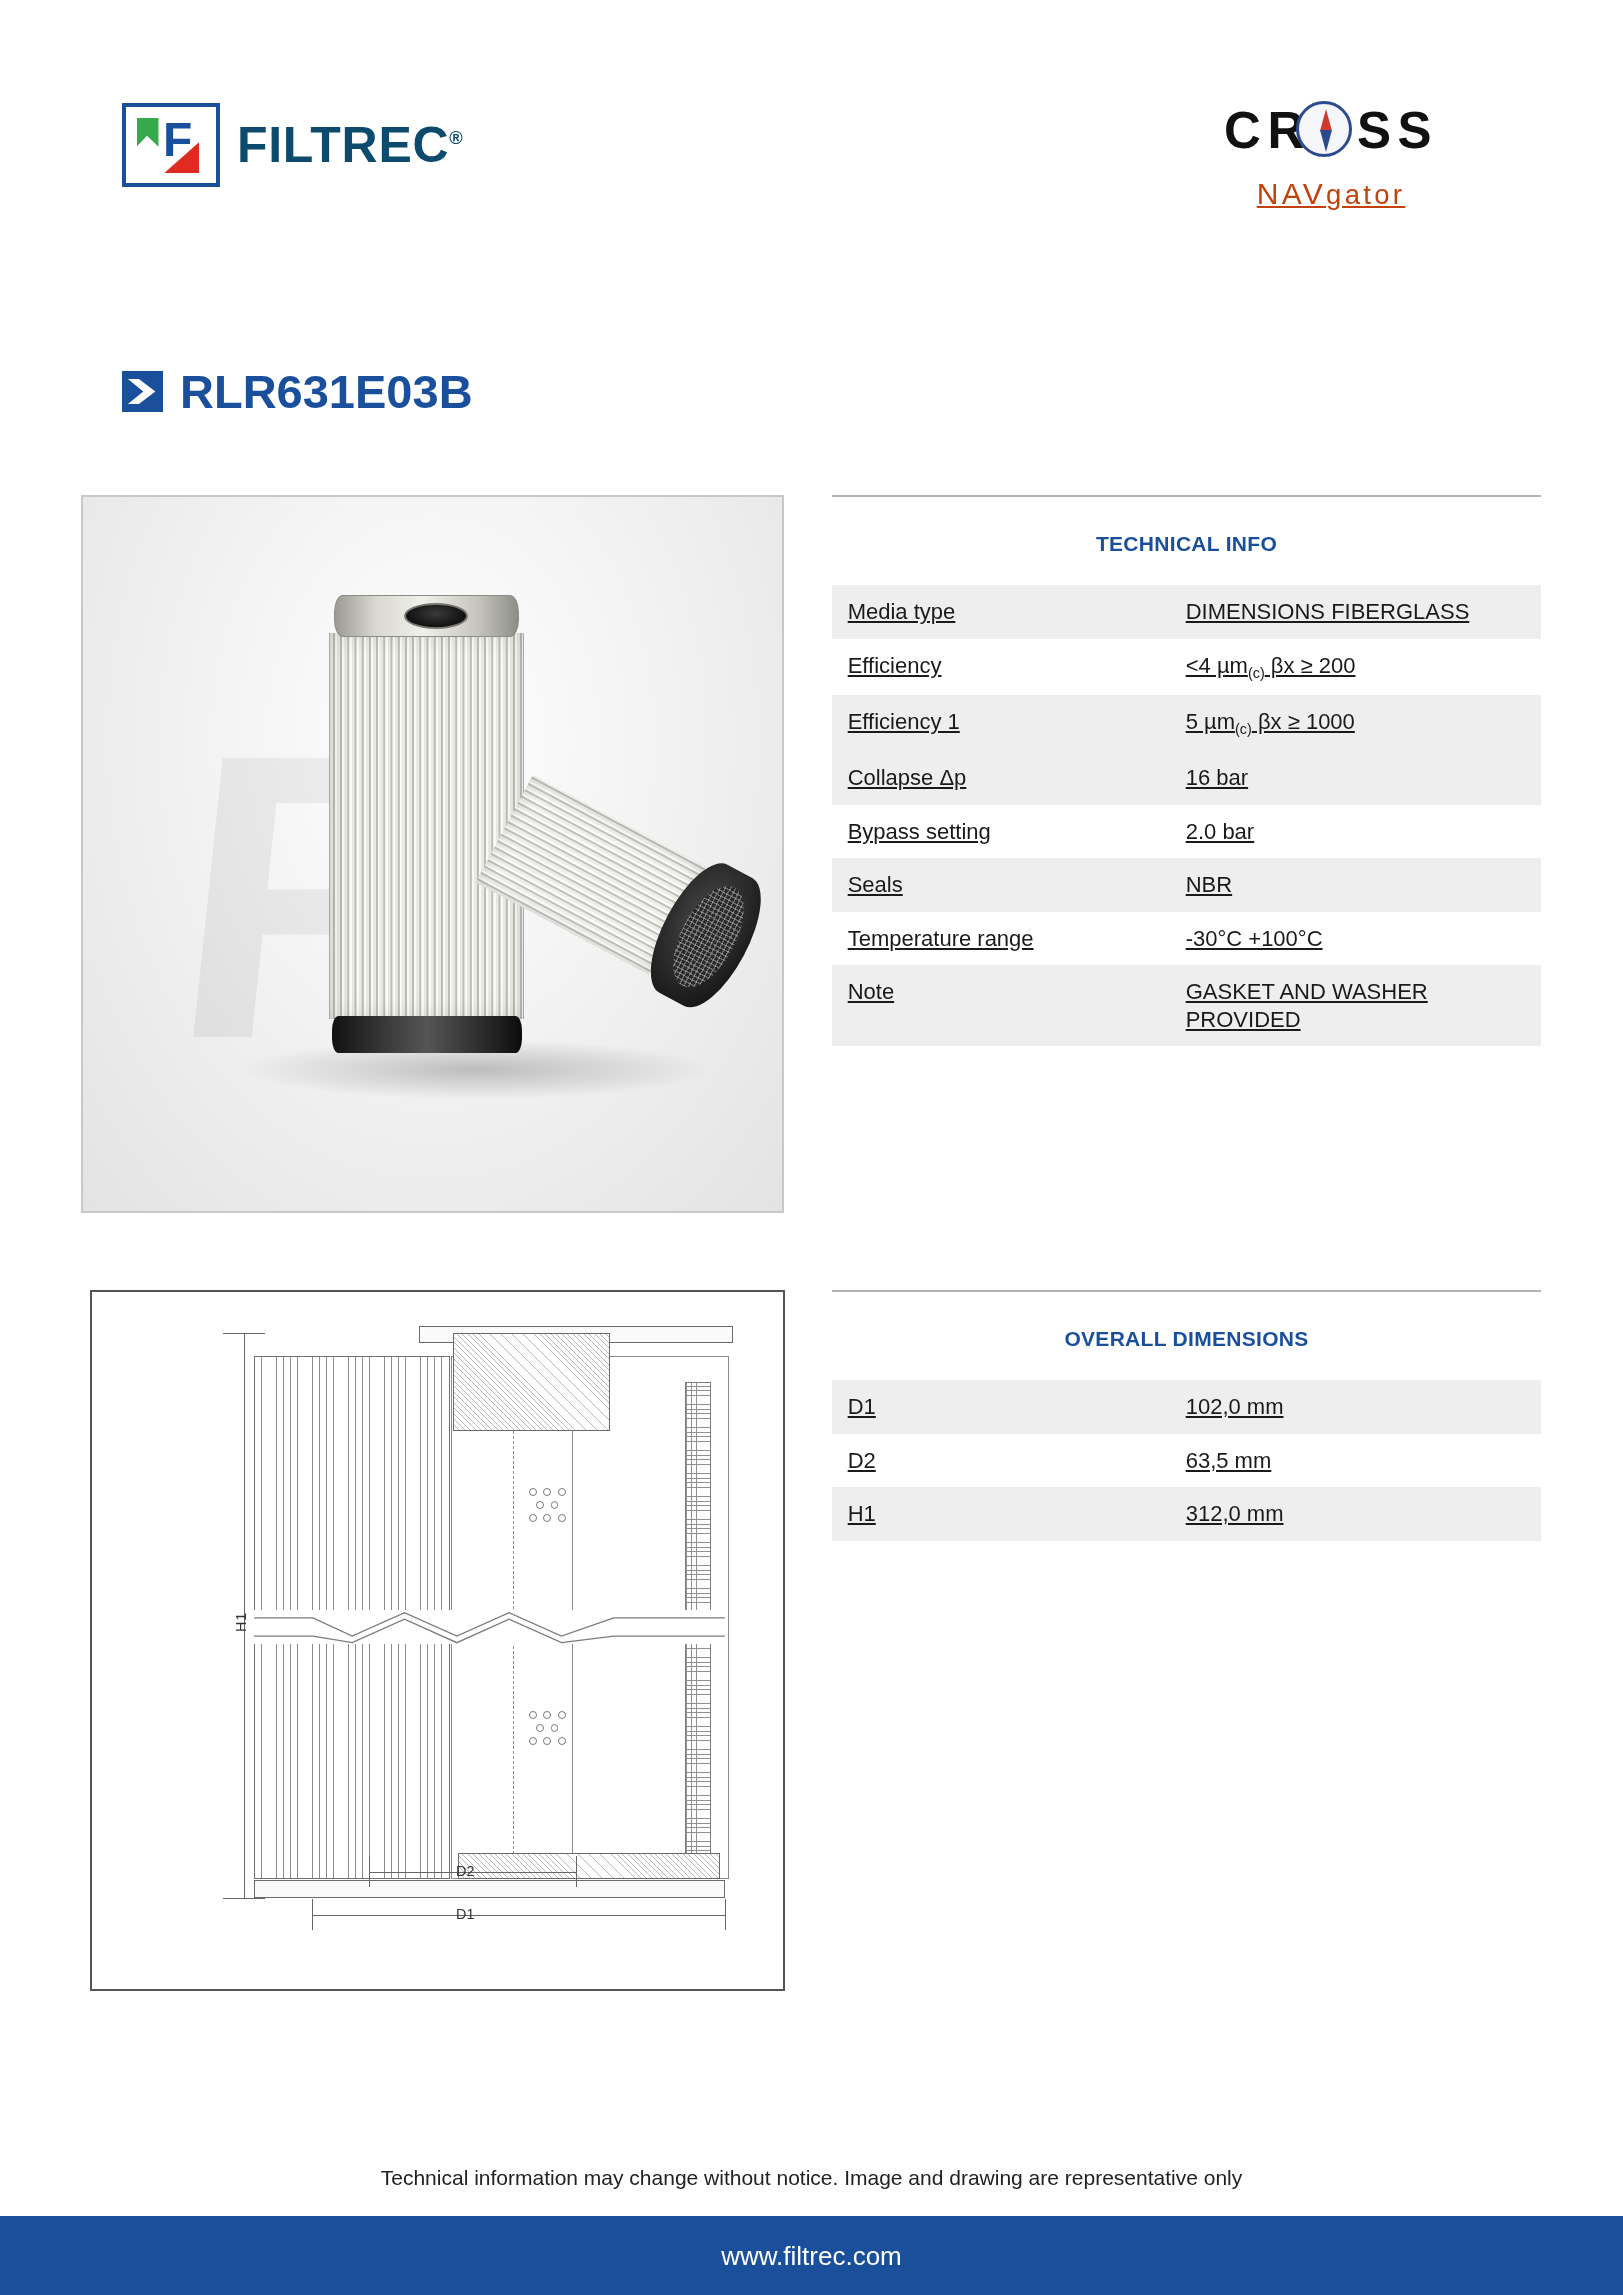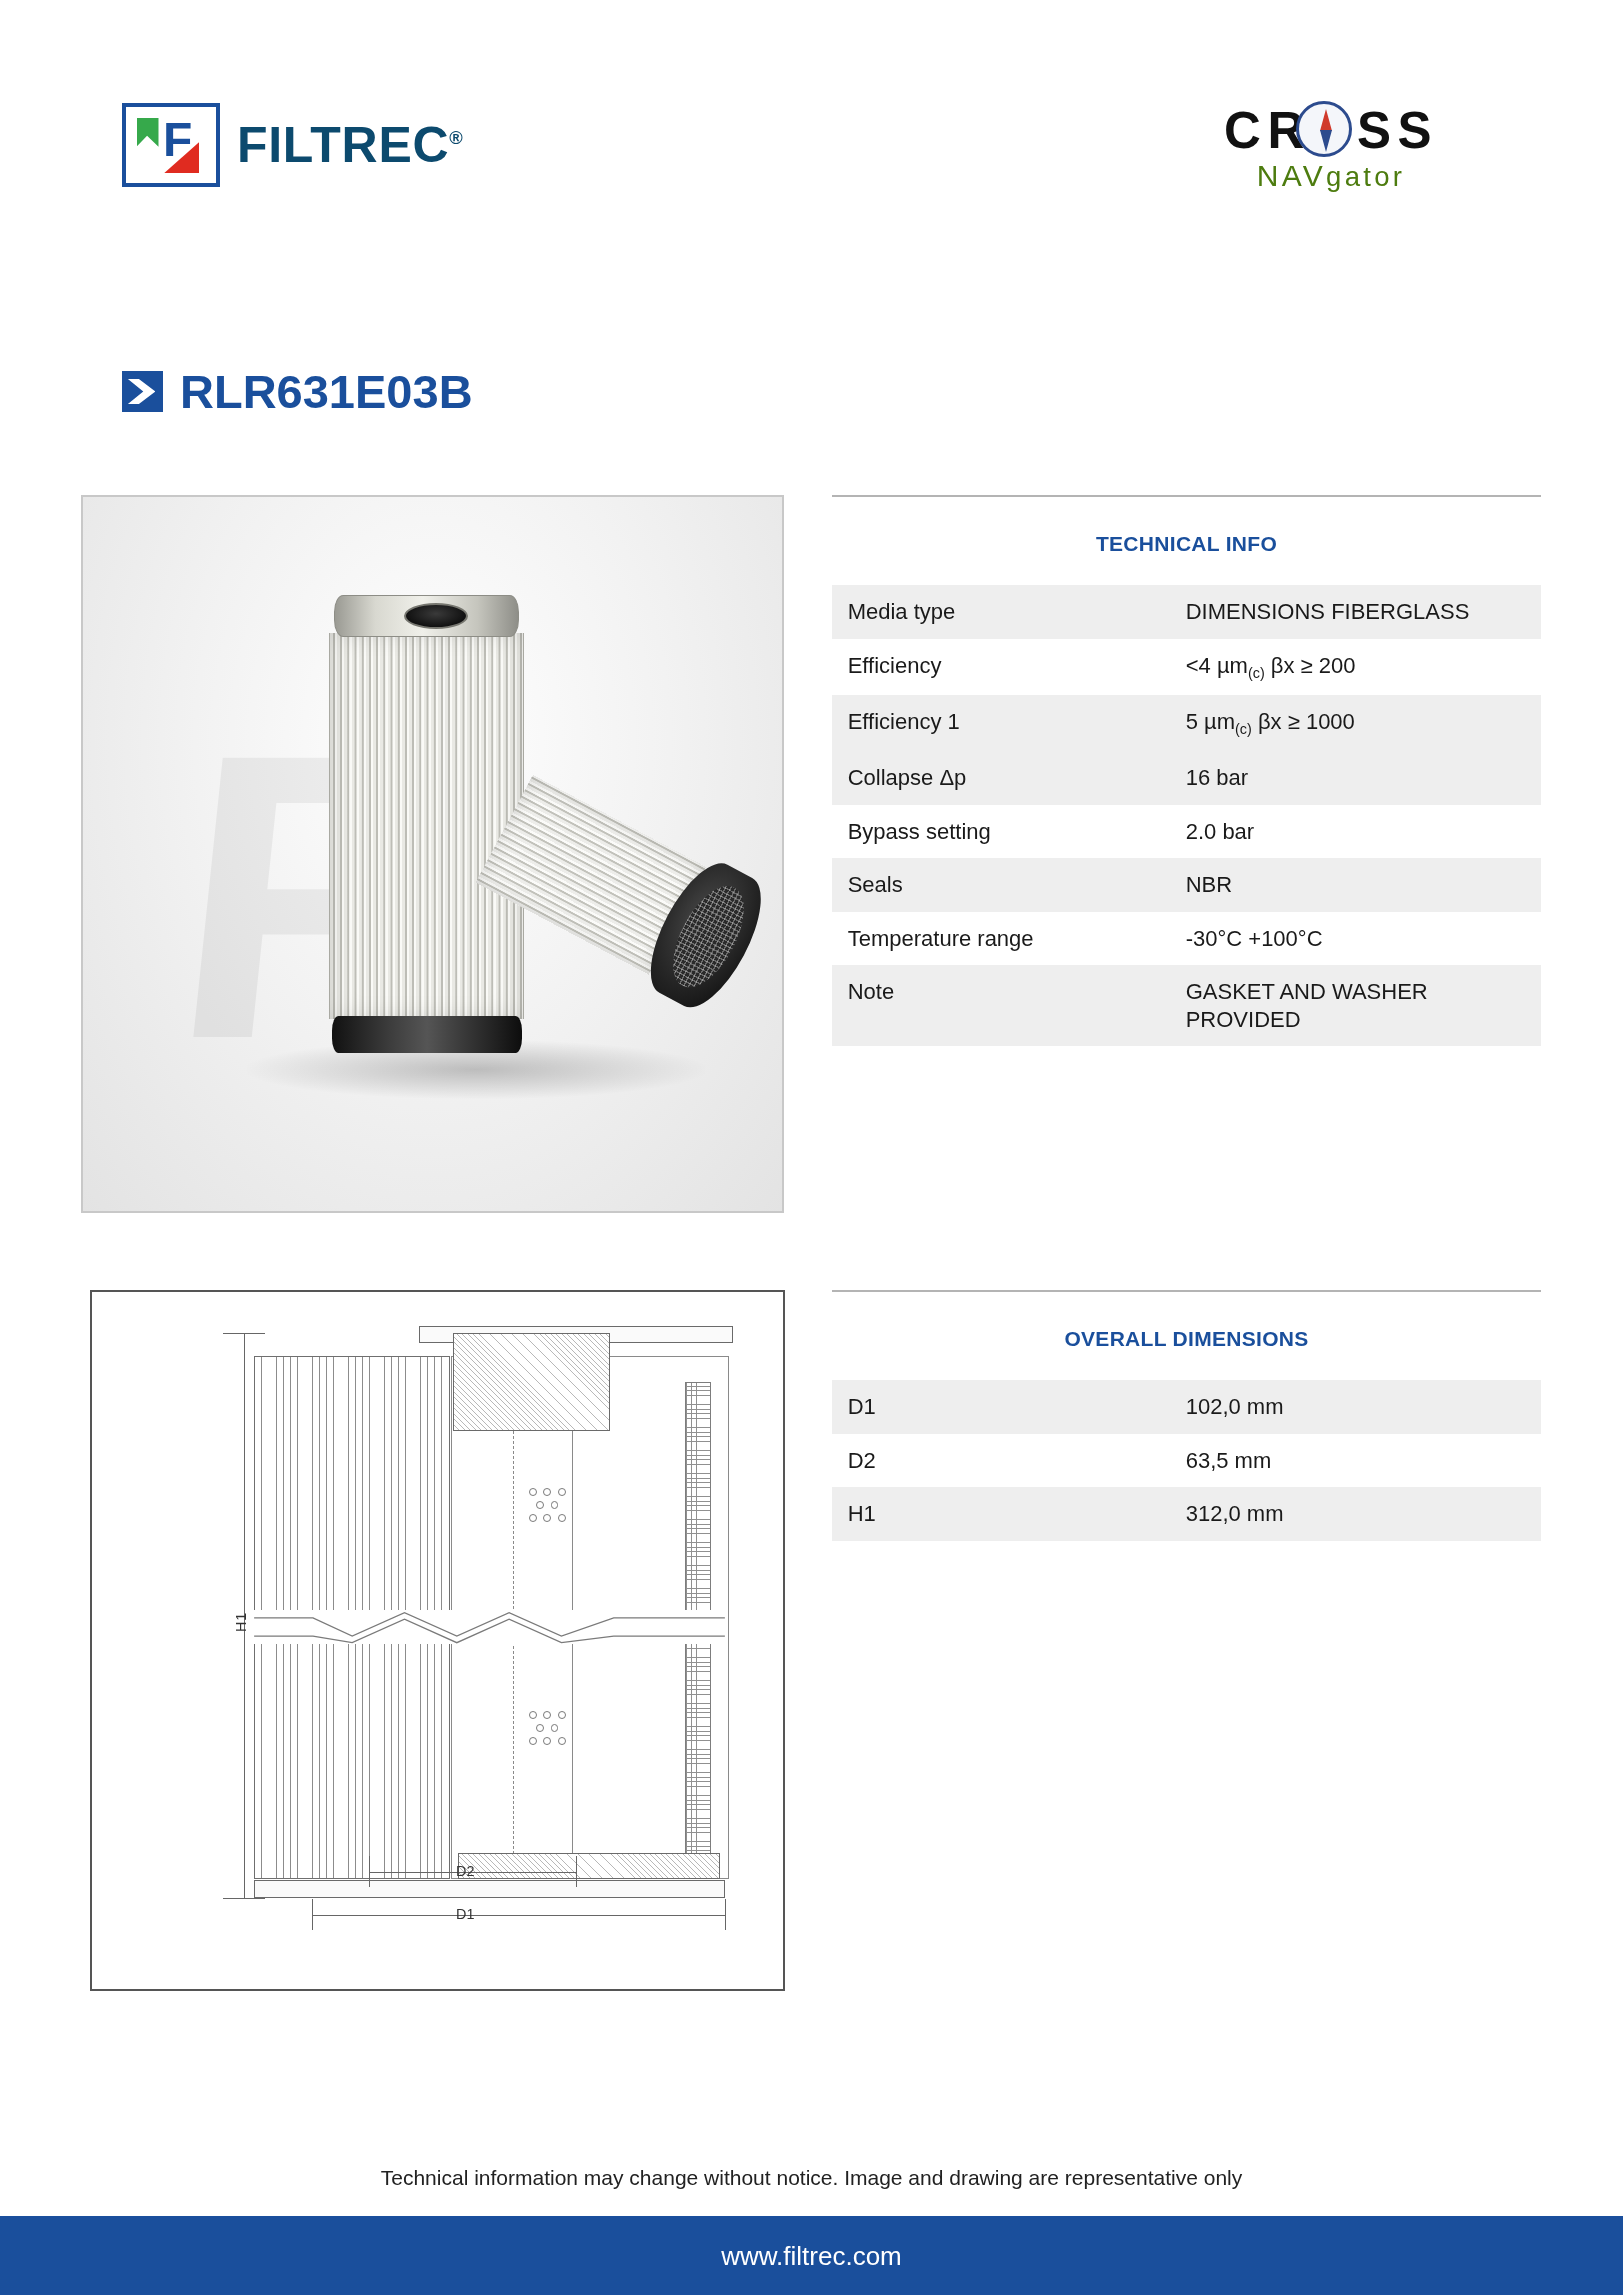--- a/index.html
+++ b/index.html
@@ -112,23 +112,24 @@
     position: absolute;
     left: 21px; top: 26px;
     width: 0; height: 0;
     border-left: 6.5px solid transparent;
     border-right: 6.5px solid transparent;
     border-top: 22px solid #2c4b8e;
   }
   .cross-nav .cn-nav {
     font-size: 27.5px;
     letter-spacing: 3.3px;
-    color: #4d7c0f;
-    margin-top: 5px;
+    color: #c2410c;
+    margin-top: 23px;
     line-height: 1;
+    text-decoration: underline;
   }
   .cross-nav .cn-nav .big { font-size: 30px; }
 
   
   .product-title {
     position: absolute;
     left: 122px;
     top: 368px;
     display: flex;
     align-items: center;
@@ -282,20 +283,21 @@
     font-size: 21px;
     font-weight: bold;
     color: #1a4f9c;
     letter-spacing: 0.3px;
   }
 
   table.spec {
     border-collapse: collapse;
     width: 709px;
     table-layout: fixed;
+    text-decoration: underline;
   }
   table.spec td {
     font-size: 22px;
     padding: 13px 15.7px;
     vertical-align: top;
     line-height: 1.25;
     border: 0;
   }
   table.spec td.k { width: 338px; }
   table.spec tr.alt { background: #eeeeee; }

